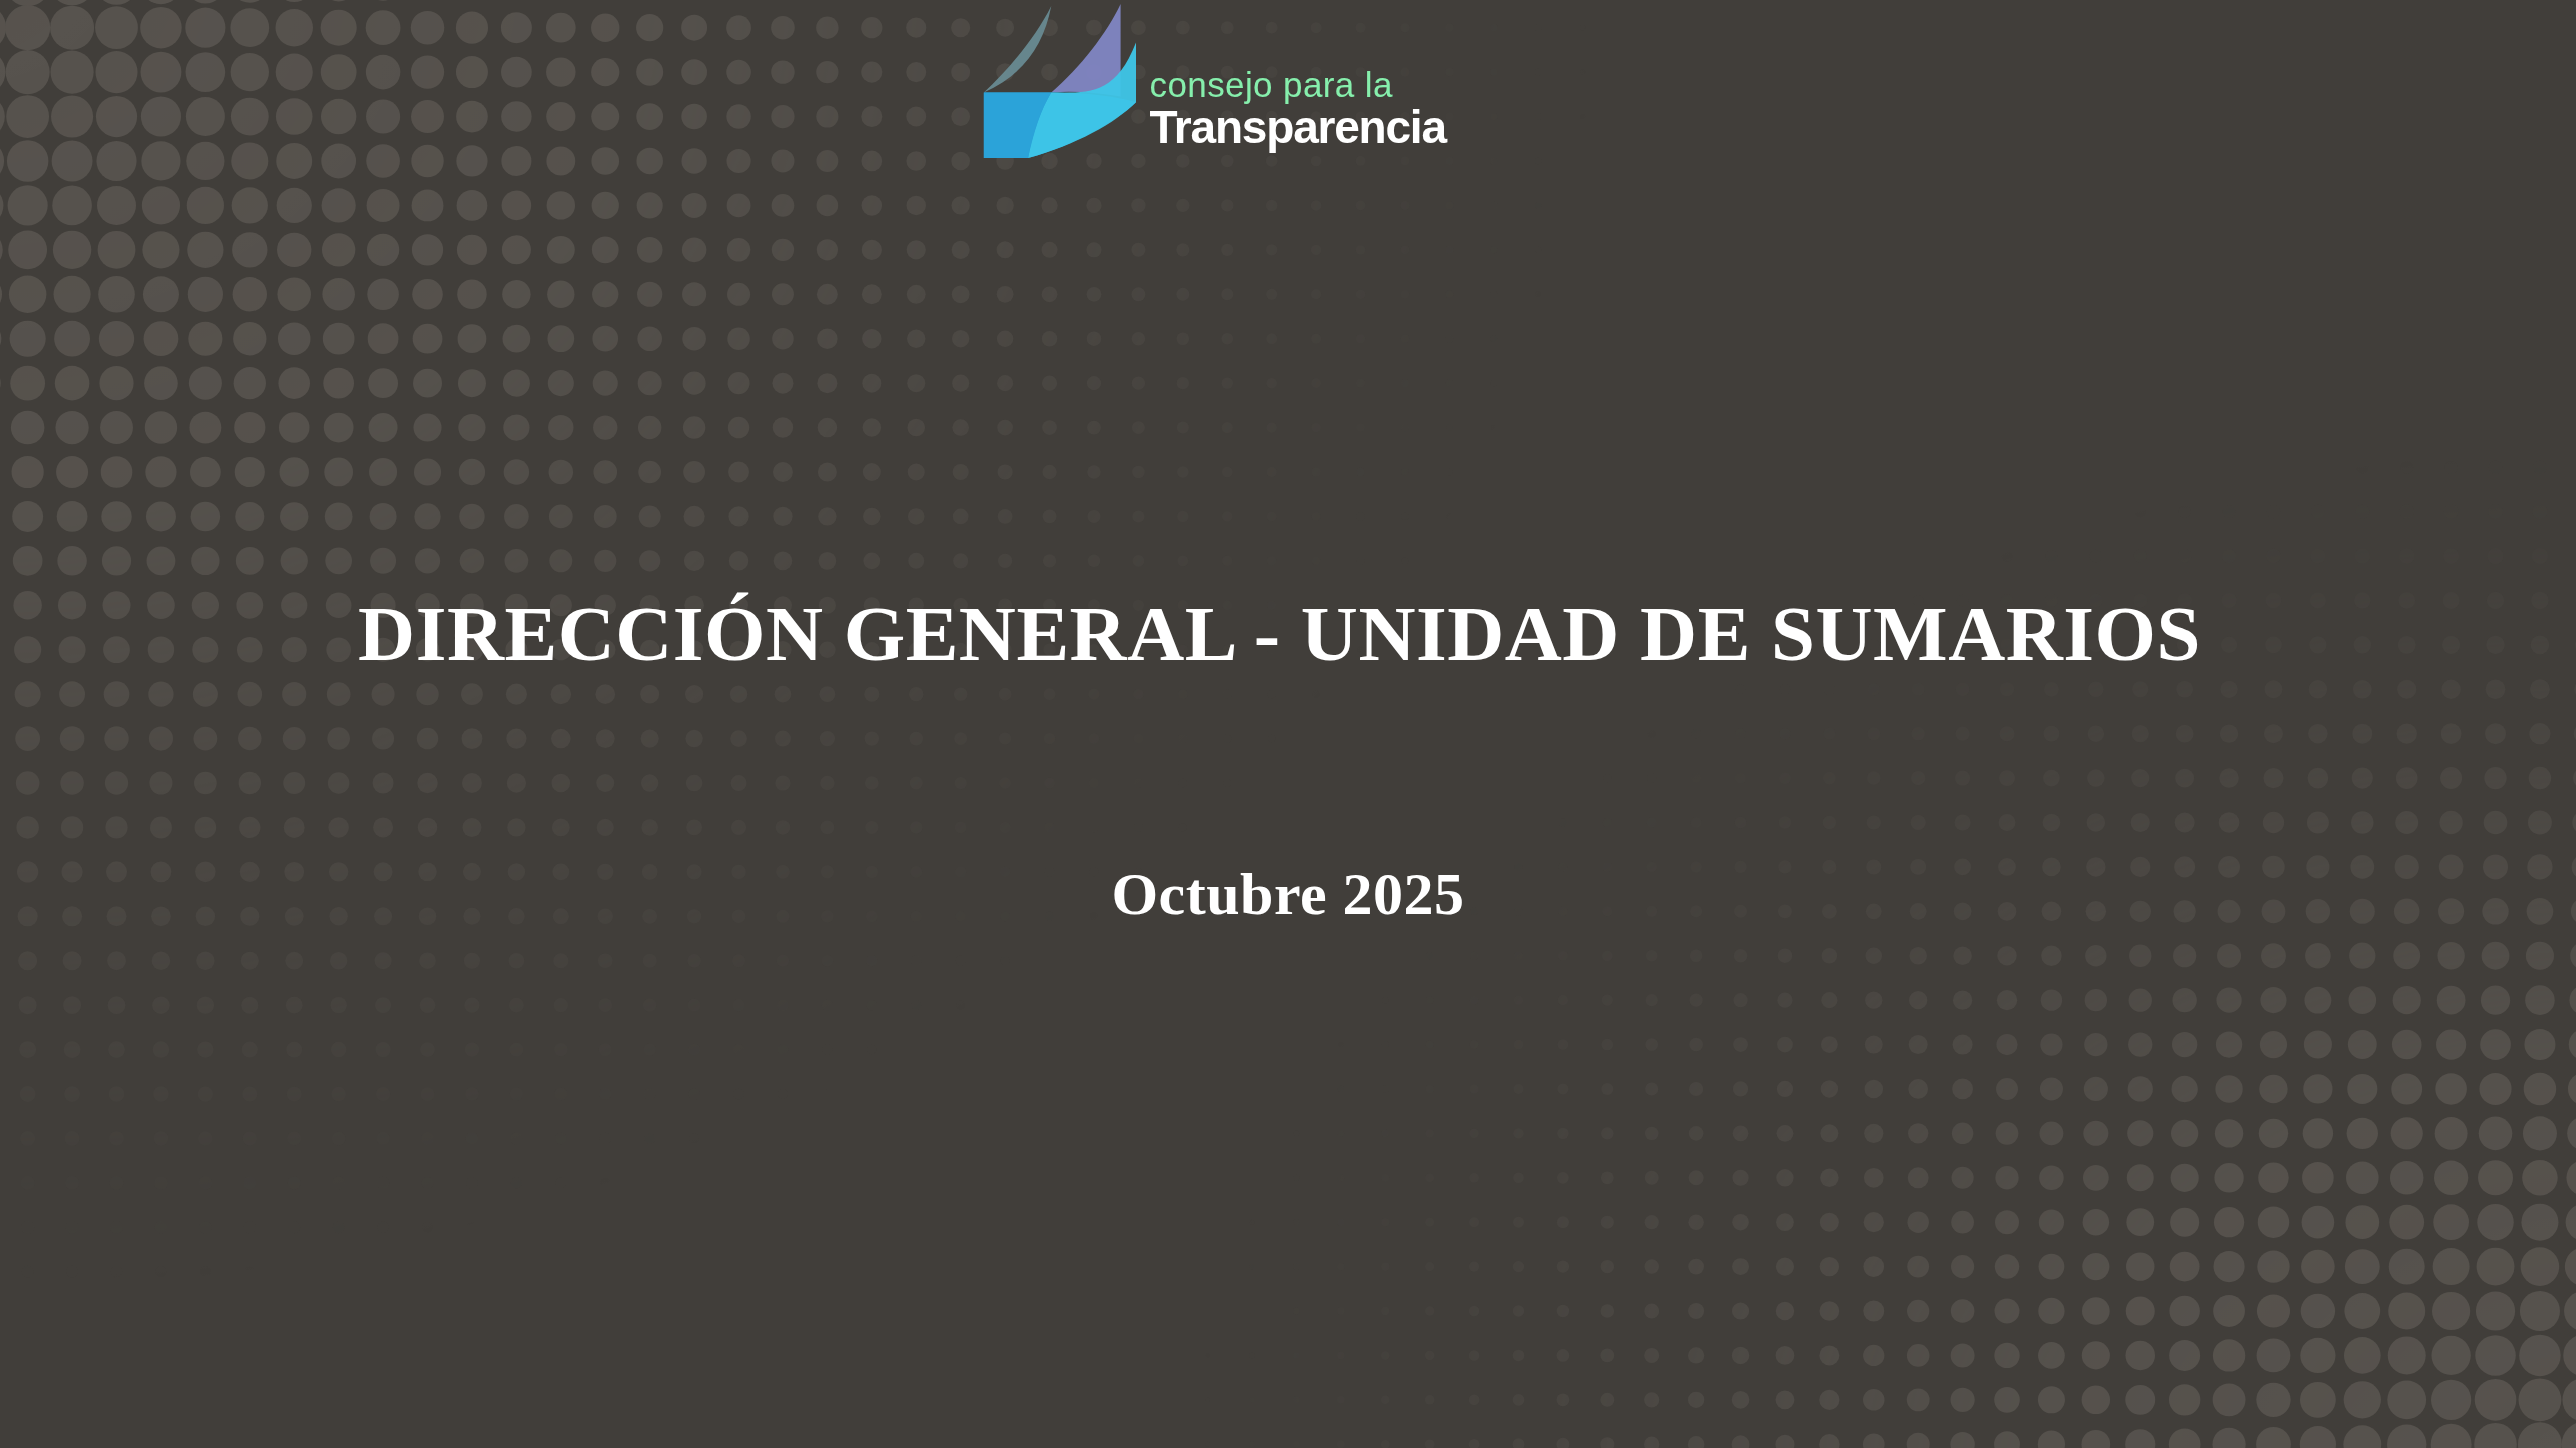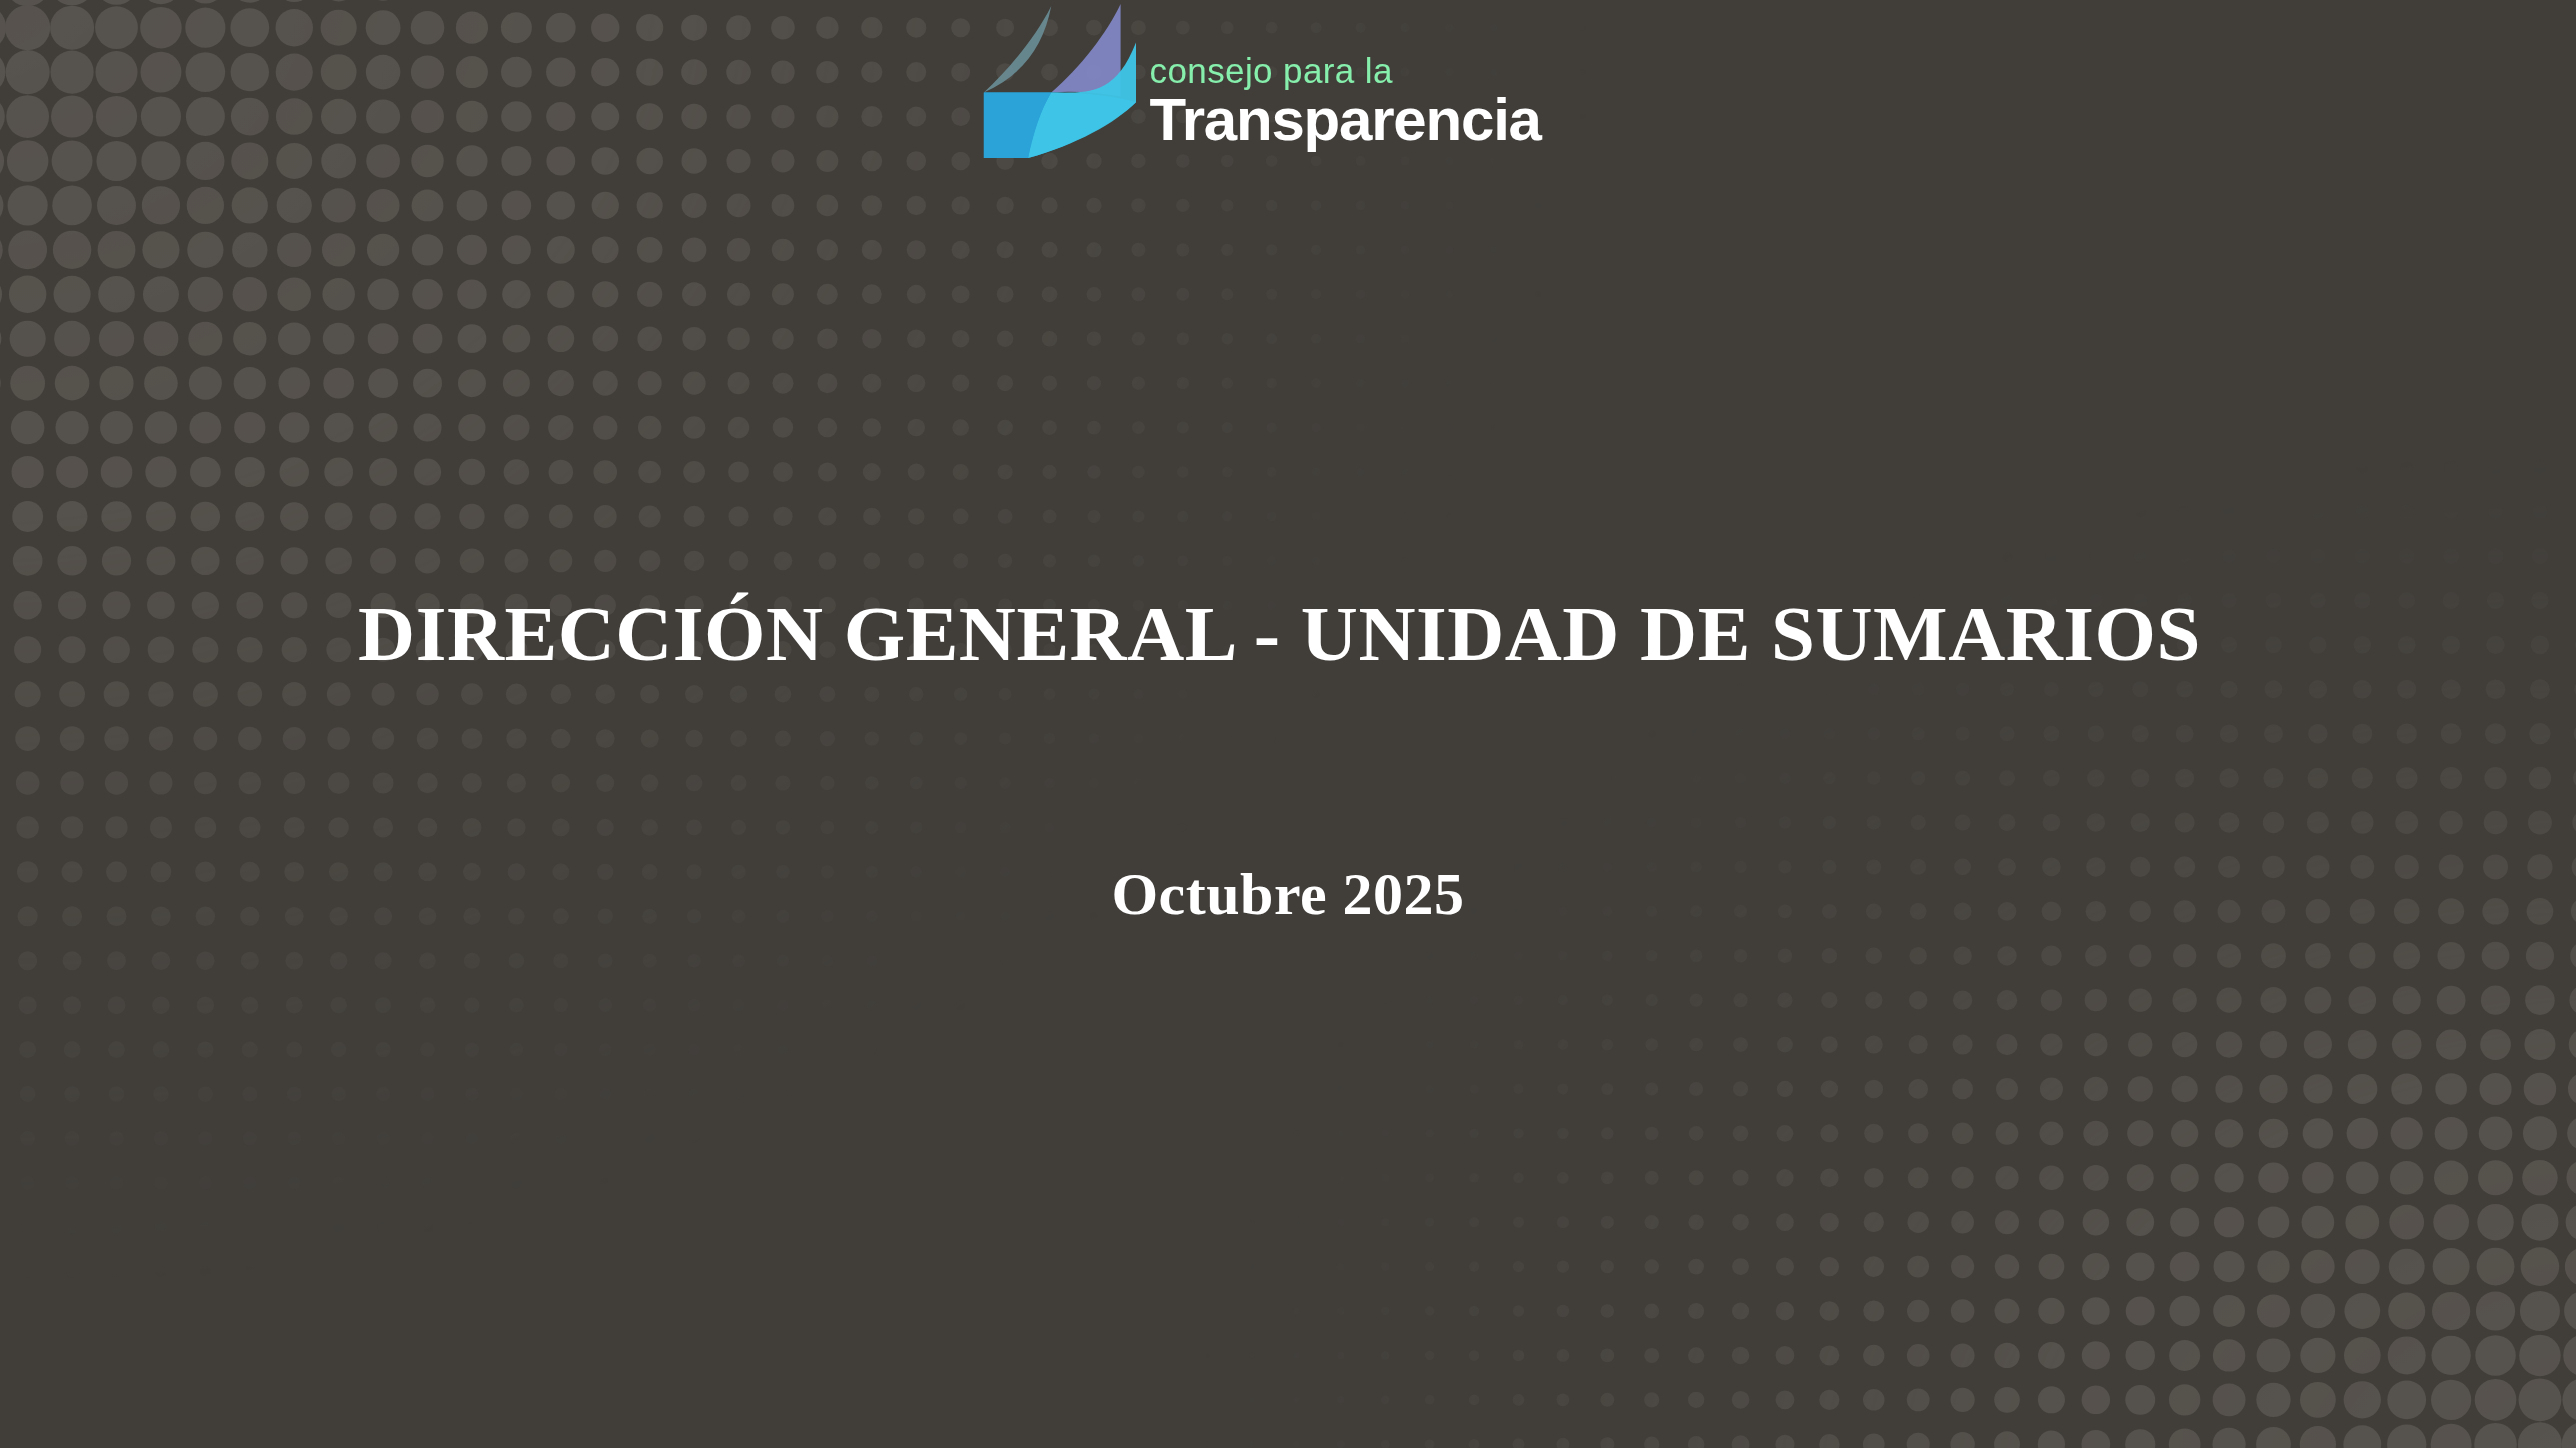--- a/index.html
+++ b/index.html
@@ -72,21 +72,21 @@
     font-family: "Liberation Sans", sans-serif;
     font-size: 35px;
     font-weight: 300;
     letter-spacing: 0.4px;
     margin-bottom: 1.9px;
   }
 
   .logo-brand {
     color: #ffffff;
     font-family: "Liberation Sans", sans-serif;
-    font-size: 60px;
+    font-size: 46px;
     font-weight: 700;
     letter-spacing: -1.2px;
     text-align: center;
   }
 
   
   .title-wrap {
     position: absolute;
     left: 0;
     right: 17px;

